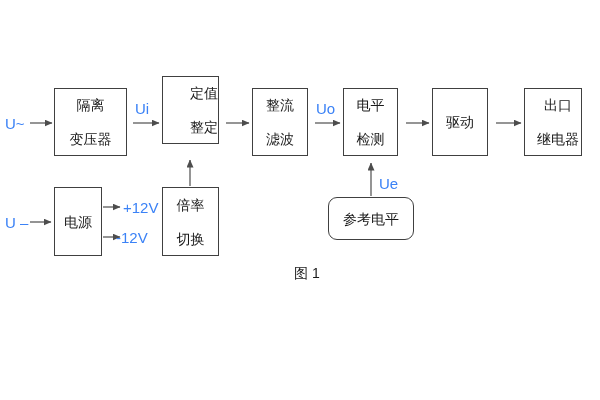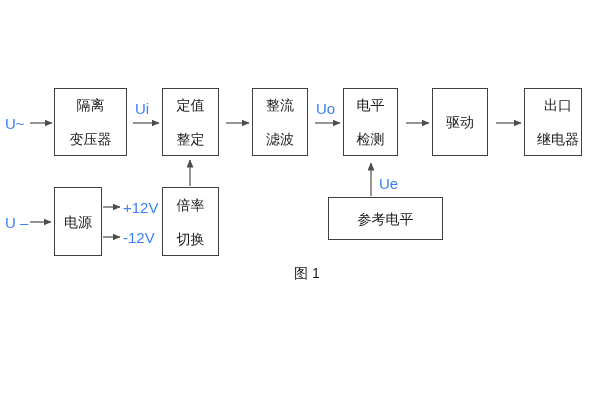--- a/index.html
+++ b/index.html
@@ -99,21 +99,21 @@
     <g>
       <line x1="371" y1="196" x2="371" y2="163" stroke="#4d4d4d" stroke-width="1.2" marker-end="url(#ah)"></line>
     </g>
   </svg>
 
   <div class="box" style="left:54px; top:88px; width:73px; height:68px;">
     <span>隔离</span>
     <span>变压器</span>
   </div>
 
-  <div class="box" style="left:162px; top:88px; width:57px; height:68px;">
+  <div class="box" style="left:162px; top:76px; width:57px; height:68px;align-items:flex-end;">
     <span>定值</span>
     <span>整定</span>
   </div>
 
   <div class="box" style="left:252px; top:88px; width:56px; height:68px;">
     <span>整流</span>
     <span>滤波</span>
   </div>
 
   <div class="box" style="left:343px; top:88px; width:55px; height:68px;">
@@ -132,27 +132,27 @@
 
   <div class="box" style="left:54px; top:187px; width:48px; height:69px;">
     <span>电源</span>
   </div>
 
   <div class="box" style="left:162px; top:187px; width:57px; height:69px;">
     <span>倍率</span>
     <span>切换</span>
   </div>
 
-  <div class="box" style="left:328px; top:197px; width:115px; height:43px;">
+  <div class="box" style="left:328px; top:197px; width:86px; height:43px;border-radius:9px;">
     <span>参考电平</span>
   </div>
 
   <span class="sig" style="left:5px; top:116px;">U~</span>
   <span class="sig" style="left:135px; top:101px;">Ui</span>
   <span class="sig" style="left:316px; top:101px;">Uo</span>
   <span class="sig" style="left:5px; top:215px;">U –</span>
   <span class="sig" style="left:123px; top:200px;">+12V</span>
-  <span class="sig" style="left:123px; top:230px;text-align:right;">-12V</span>
+  <span class="sig" style="left:116px; top:230px;text-align:right;">-12V</span>
   <span class="sig" style="left:379px; top:176px;">Ue</span>
 
   <span class="cap" style="left:294px; top:266px;">图 1</span>
 
 </div>
 
 </body></html>

